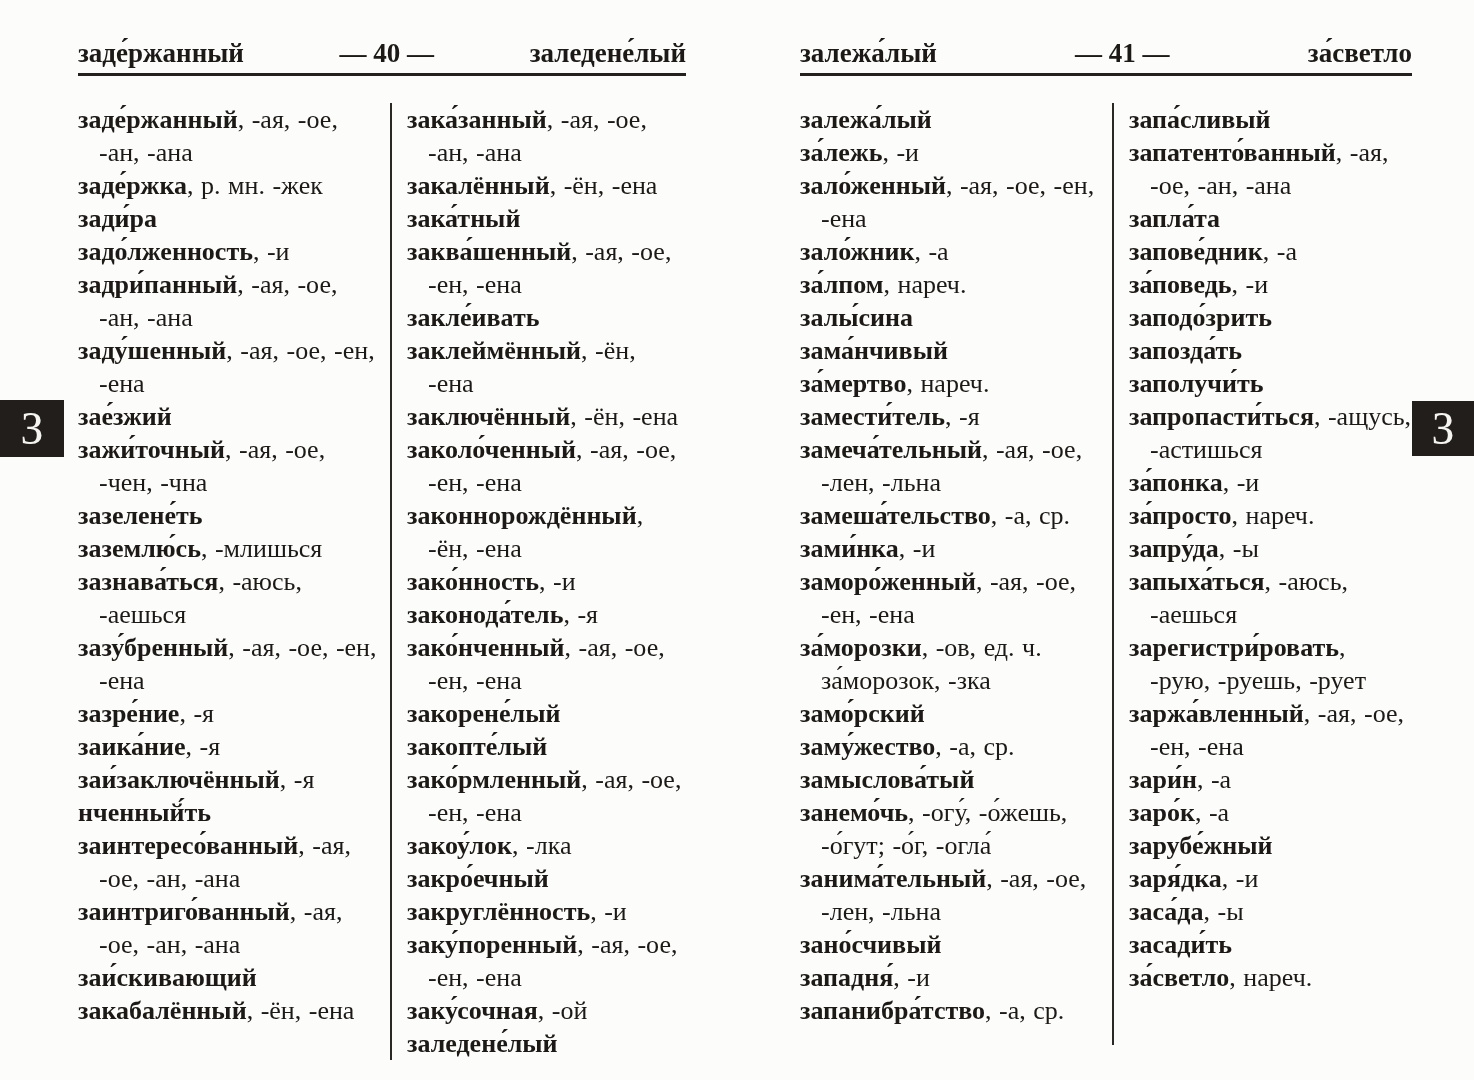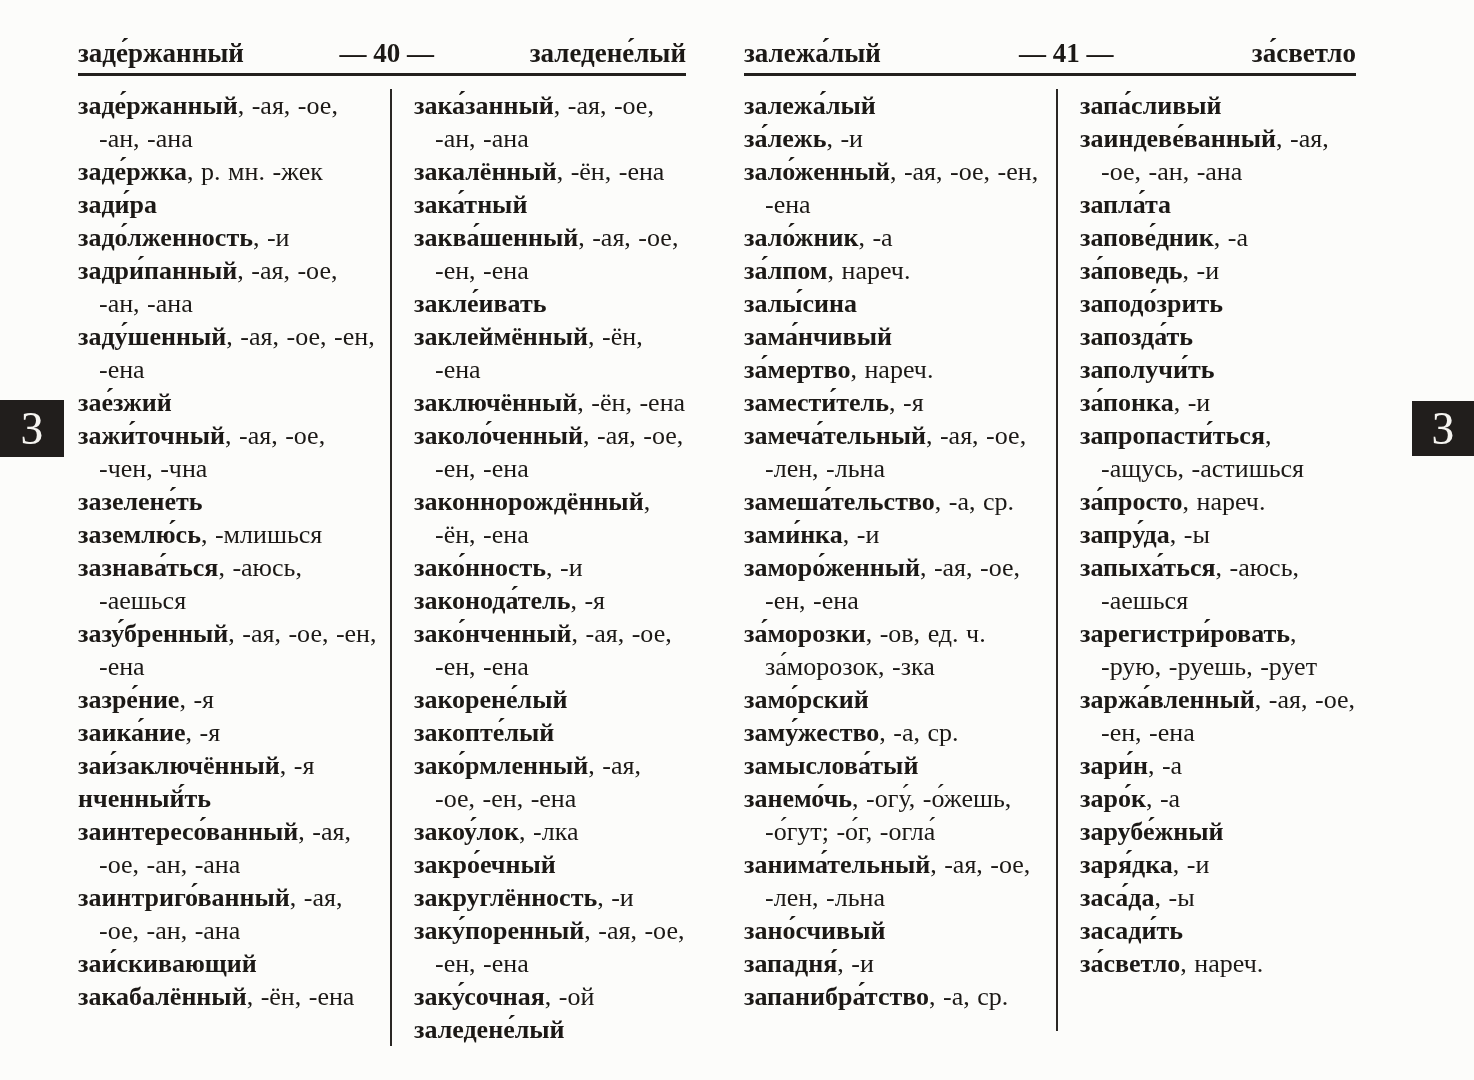--- a/index.html
+++ b/index.html
@@ -11,44 +11,44 @@
     overflow: hidden;
     position: relative;
     font-family: "Liberation Serif", "DejaVu Serif", serif;
     color: #1c1916;
   }
   .page {
     position: absolute;
     top: 38px;
   }
   .page-left  { left: 78px;  width: 608px; }
-  .page-right { left: 744px; width: 612px; }
+  .page-right { left: 800px; width: 612px; }
   .running-head {
     display: flex;
     justify-content: space-between;
     align-items: baseline;
     font-size: 27px;
     line-height: 30px;
   }
   .rh-word { font-weight: bold; }
   .rh-num  { font-weight: bold; }
   .head-rule {
     margin-top: 5px;
     height: 0;
     border-top: 3px solid #23201d;
   }
   .columns {
     display: flex;
-    margin-top: 13px;
+    margin-top: 27px;
     min-height: 942px;
     align-items: stretch;
   }
   .col { min-width: 0; }
   .col1 { flex: 0 0 303px; }
-  .col2 { flex: 1 1 auto; padding-left: 22px; }
+  .col2 { flex: 1 1 auto; padding-left: 15px; }
   .col-divider {
     flex: 0 0 2px;
     background: #2a2724;
     margin-left: 9px;
   }
   .entry {
     font-size: 26px;
     line-height: 33px;
     padding-left: 21px;
     text-indent: -21px;
@@ -165,29 +165,29 @@
         <div class="entry"><span class="b">замыслова́тый</span></div>
         <div class="entry"><span class="b">занемо́чь</span><span class="n">, -огу́, -о́жешь, -о́гут; -о́г, -огла́</span></div>
         <div class="entry"><span class="b">занима́тельный</span><span class="n">, -ая, -ое, -лен, -льна</span></div>
         <div class="entry"><span class="b">зано́счивый</span></div>
         <div class="entry"><span class="b">западня́</span><span class="n">, -и</span></div>
         <div class="entry"><span class="b">запанибра́тство</span><span class="n">, -а, </span><span class="i">ср.</span></div>
       </div>
     <div class="col-divider"></div>
     <div class="col col2">
         <div class="entry"><span class="b">запа́сливый</span></div>
-        <div class="entry"><span class="b">заиндеве́ванный</span><span class="n">, -ая, -ое, -ан, -ана</span></div>
+        <div class="entry"><span class="b">запатенто́ванный</span><span class="n">, -ая, -ое, -ан, -ана</span></div>
         <div class="entry"><span class="b">запла́та</span></div>
         <div class="entry"><span class="b">запове́дник</span><span class="n">, -а</span></div>
         <div class="entry"><span class="b">за́поведь</span><span class="n">, -и</span></div>
         <div class="entry"><span class="b">заподо́зрить</span></div>
         <div class="entry"><span class="b">запозда́ть</span></div>
         <div class="entry"><span class="b">заполучи́ть</span></div>
+        <div class="entry"><span class="b">запропасти́ться</span><span class="n">, -ащусь, -астишься</span></div>
         <div class="entry"><span class="b">за́понка</span><span class="n">, -и</span></div>
-        <div class="entry"><span class="b">запропасти́ться</span><span class="n">, -ащусь, -астишься</span></div>
         <div class="entry"><span class="b">за́просто</span><span class="n">, </span><span class="i">нареч.</span></div>
         <div class="entry"><span class="b">запру́да</span><span class="n">, -ы</span></div>
         <div class="entry"><span class="b">запыха́ться</span><span class="n">, -аюсь, -аешься</span></div>
         <div class="entry"><span class="b">зарегистри́ровать</span><span class="n">, -рую, -руешь, -рует</span></div>
         <div class="entry"><span class="b">заржа́вленный</span><span class="n">, -ая, -ое, -ен, -ена</span></div>
         <div class="entry"><span class="b">зари́н</span><span class="n">, -а</span></div>
         <div class="entry"><span class="b">заро́к</span><span class="n">, -а</span></div>
         <div class="entry"><span class="b">зарубе́жный</span></div>
         <div class="entry"><span class="b">заря́дка</span><span class="n">, -и</span></div>
         <div class="entry"><span class="b">заса́да</span><span class="n">, -ы</span></div>

